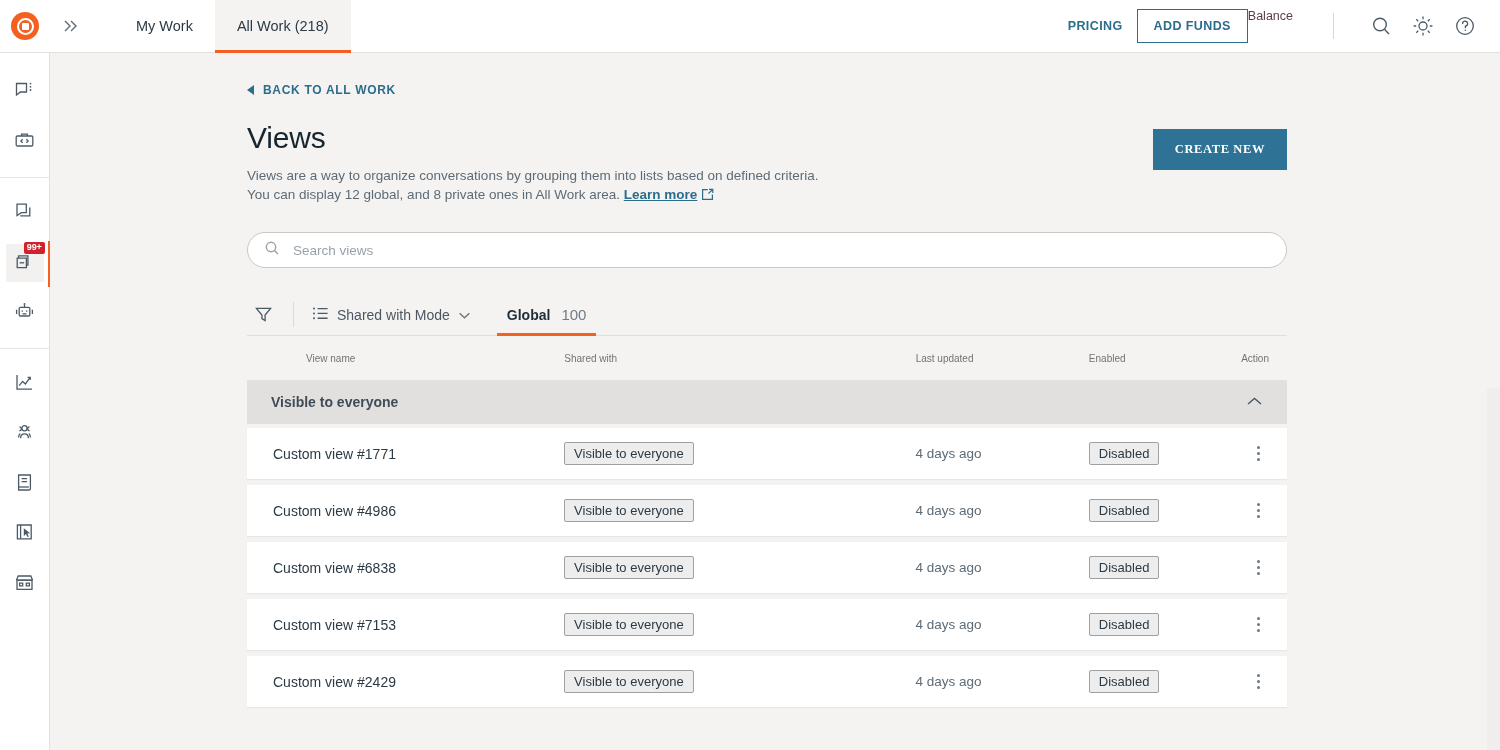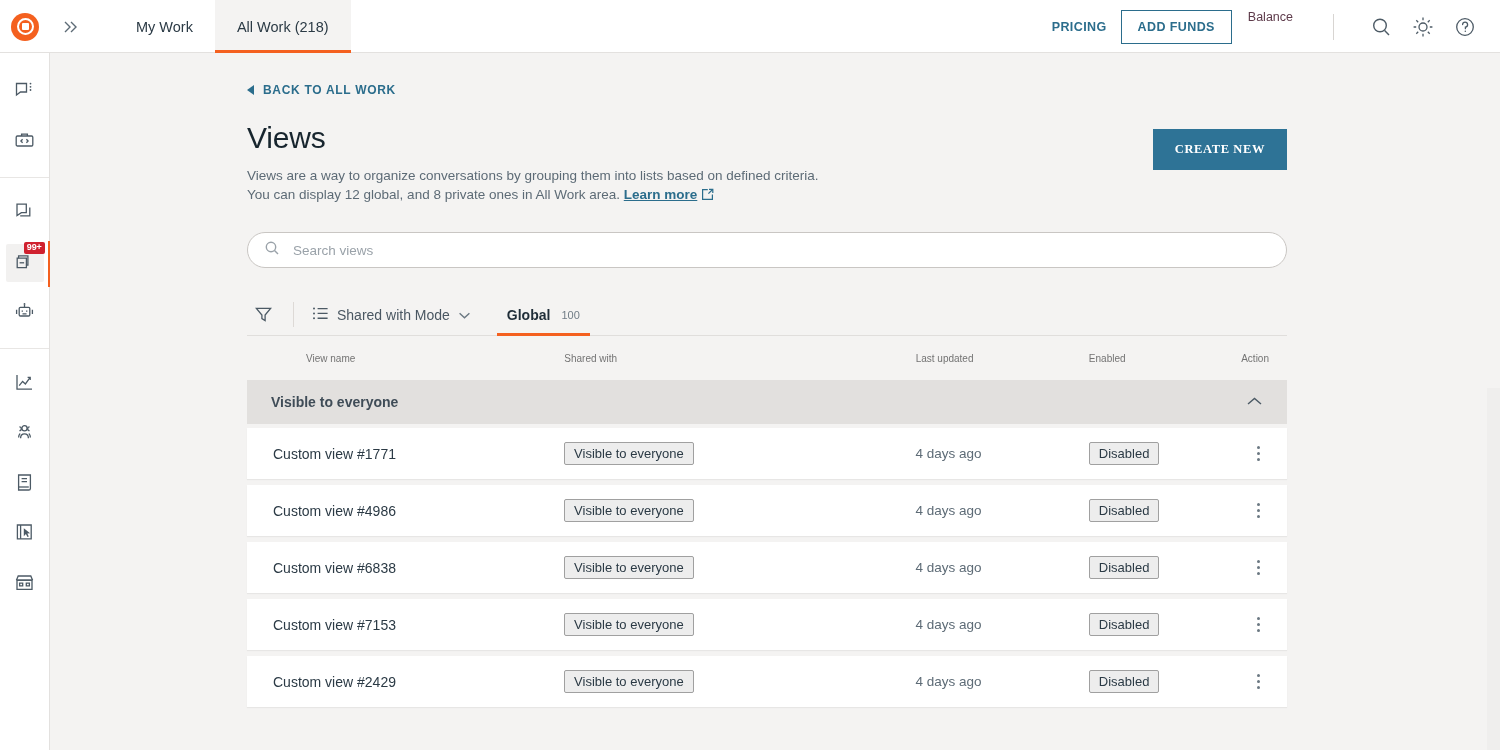--- a/index.html
+++ b/index.html
@@ -11,21 +11,21 @@
     background: #f4f3f2;
     color: #2b3a45;
   }
 
   
   .topbar {
     position: absolute; top: 0; left: 0;
     width: 1500px; height: 53px;
     background: #ffffff;
     border-bottom: 1px solid #e3e1df;
-    display: flex; 
+    display: flex; align-items: center;
   }
   .logo-wrap {
     width: 50px; height: 53px;
     display: flex; align-items: center; justify-content: center;
     flex: 0 0 50px;
   }
   .logo {
     width: 28px; height: 28px; border-radius: 50%;
     background: #f4601f;
     display: flex; align-items: center; justify-content: center;
@@ -59,21 +59,21 @@
     margin-left: auto; display: flex; align-items: center;
     height: 53px; padding-right: 14px; gap: 0;
   }
   .pricing-link {
     font-size: 12.5px; font-weight: bold; letter-spacing: .4px;
     color: #2b6d8c; cursor: pointer; padding: 0 14px;
   }
   .addfunds-btn {
     font-size: 12.5px; font-weight: bold; letter-spacing: .4px;
     color: #2b6d8c; border: 1px solid #2b6d8c; background: #fff;
-    padding: 9px 16px; cursor: pointer; margin-right: 16px;
+    padding: 9px 16px; cursor: pointer; 
   }
   .balance-label {
     font-size: 12.5px; color: #5d3a4a;
     position: relative; top: -10px; margin-right: 40px; white-space: nowrap;
   }
   .vdiv { width: 1px; height: 26px; background: #d8d5d2; margin-right: 26px; }
   .hicon {
     width: 42px; height: 42px; display: flex; align-items: center;
     justify-content: center; color: #4c5a65; cursor: pointer;
   }
@@ -163,21 +163,21 @@
   .fb-div { width: 1px; background: #ddd9d6; margin: 8px 18px 8px 14px; }
   .shared-dd {
     display: flex; align-items: center; gap: 8px; cursor: pointer;
     font-size: 14px; color: #4a5762; padding-right: 6px;
   }
   .tabseg {
     margin-left: 20px; display: flex; align-items: center; gap: 11px;
     padding: 0 10px; position: relative; cursor: pointer; text-align: center;
   }
   .tabseg .lbl { font-size: 14px; font-weight: bold; color: #1f2d38; }
-  .tabseg .cnt { font-size: 11px; color: #707c86; }
+  .tabseg .cnt { font-size: 15px; color: #707c86; }
   .tabseg::after {
     content: ""; position: absolute; left: 0; right: 0; bottom: -1px;
     height: 3px; background: #f4601f;
   }
 
   
   .thead {
     display: flex; align-items: center; height: 44px;
     font-size: 10px; color: #737373; padding: 0 10px; justify-content: center;
   }

